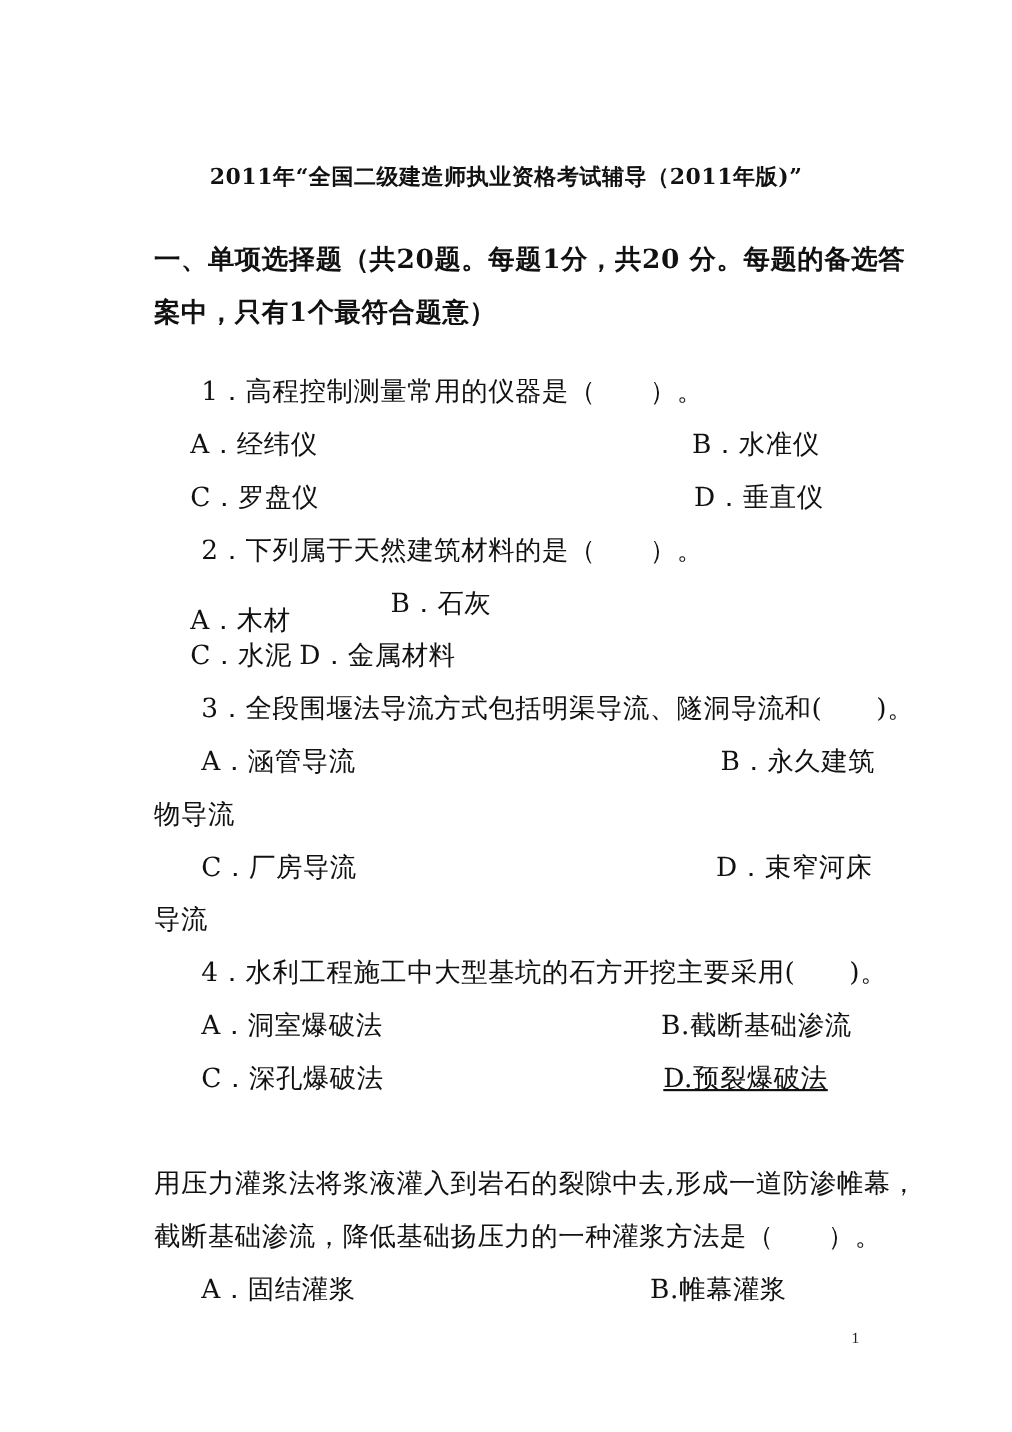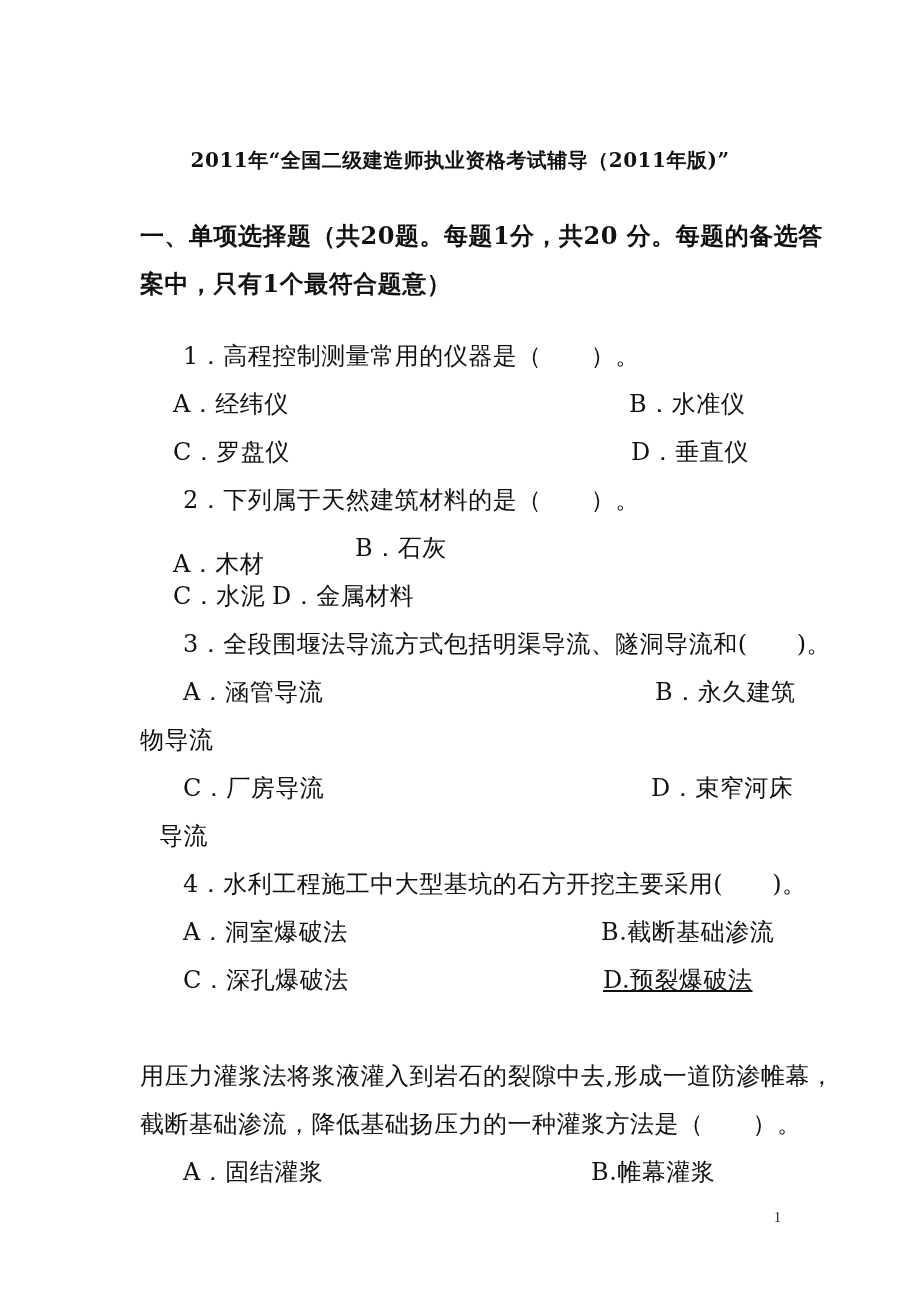--- a/index.html
+++ b/index.html
@@ -67,21 +67,21 @@
   <div class="line" style="left:355px; top:536px;">B．石灰</div>
   <div class="line" style="left:173px; top:584px;">C．水泥</div>
   <div class="line" style="left:272px; top:584px;">D．金属材料</div>
 
   <div class="line" style="left:183px; top:632px;">3．全段围堰法导流方式包括明渠导流、隧洞导流和(　　)。</div>
   <div class="line" style="left:183px; top:680px;">A．涵管导流</div>
   <div class="line" style="left:655px; top:680px;">B．永久建筑</div>
   <div class="line" style="left:140px; top:728px;">物导流</div>
   <div class="line" style="left:183px; top:776px;">C．厂房导流</div>
   <div class="line" style="left:651px; top:776px;">D．束窄河床</div>
-  <div class="line" style="left:140px; top:824px;margin-left:19px;">导流</div>
+  <div class="line" style="left:140px; top:824px;">导流</div>
 
   <div class="line" style="left:183px; top:872px;">4．水利工程施工中大型基坑的石方开挖主要采用(　　)。</div>
   <div class="line" style="left:183px; top:920px;">A．洞室爆破法</div>
   <div class="line" style="left:601px; top:920px;">B.截断基础渗流</div>
   <div class="line" style="left:183px; top:968px;">C．深孔爆破法</div>
   <div class="line" style="left:603px; top:968px;text-decoration:underline;">D.预裂爆破法</div>
 
   <div class="line" style="left:140px; top:1064px;">用压力灌浆法将浆液灌入到岩石的裂隙中去,形成一道防渗帷幕，</div>
   <div class="line" style="left:140px; top:1112px;">截断基础渗流，降低基础扬压力的一种灌浆方法是（　　）。</div>
   <div class="line" style="left:183px; top:1160px;">A．固结灌浆</div>

